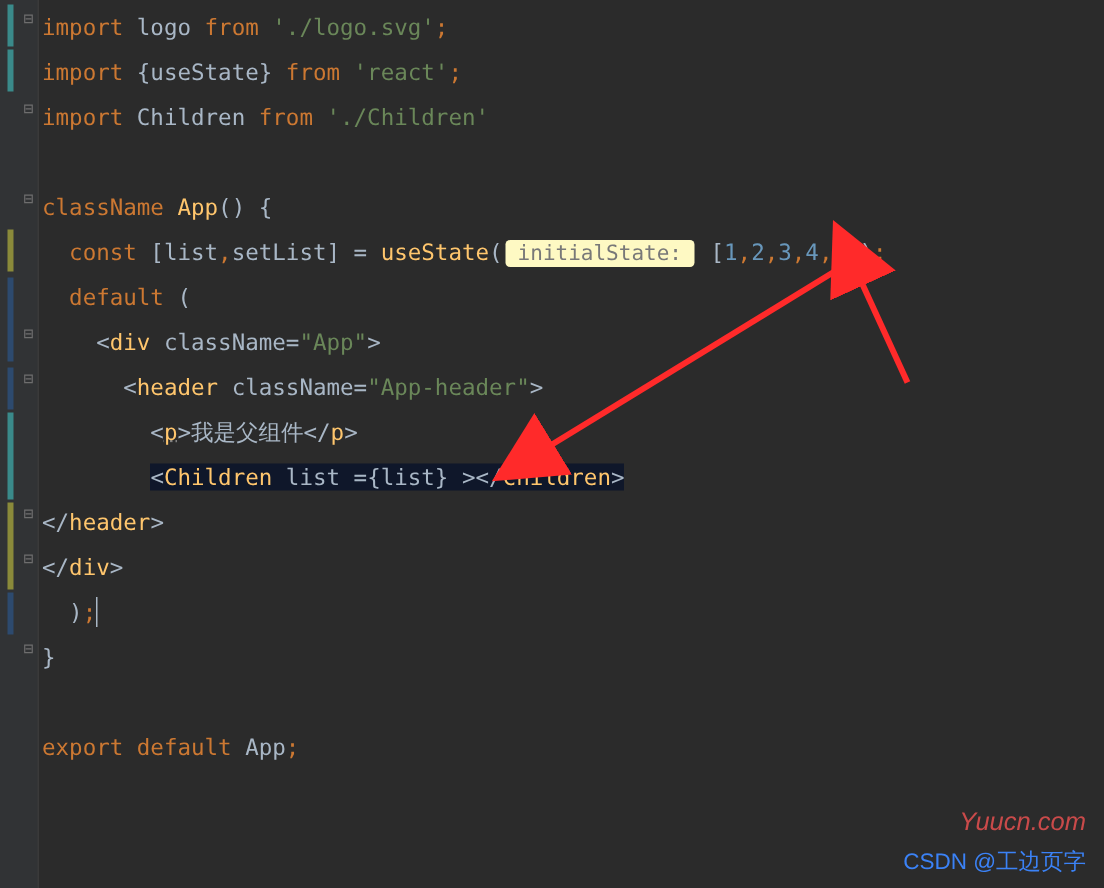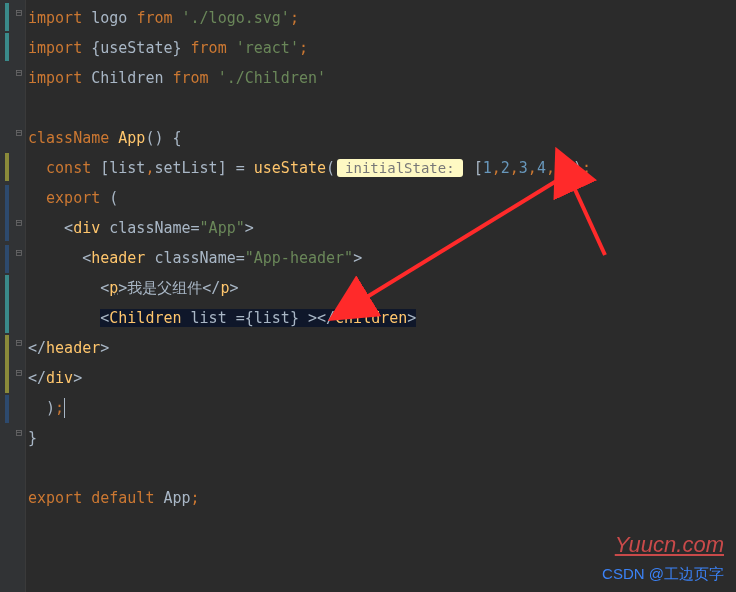--- a/index.html
+++ b/index.html
@@ -83,24 +83,23 @@
     background: #a9b7c6;
     vertical-align: middle;
     margin-bottom: 2px;
   }
   .watermark {
     position: absolute;
     right: 12px;
     bottom: 34px;
     color: #c94a4a;
     font-family: sans-serif;
-    font-size: 22px;
+    font-size: 17px;
     font-style: italic;
     font-weight: 500;
-    text-decoration: underline;
   }
   .csdn-mark {
     position: absolute;
     right: 12px;
     bottom: 8px;
     color: #3b82f6;
     font-family: sans-serif;
     font-size: 15px;
   }
   .arrow-layer {
@@ -138,21 +137,21 @@
 <div class="line" style="top:3px"><span class="kw">import</span><span> logo </span><span class="kw">from</span><span class="str"> './logo.svg'</span><span class="pun-or">;</span></div>
 
 <div class="line" style="top:33px"><span class="kw">import</span><span> {useState} </span><span class="kw">from</span><span class="str"> 'react'</span><span class="pun-or">;</span></div>
 
 <div class="line" style="top:63px"><span class="kw">import</span><span> Children </span><span class="kw">from</span><span class="str"> './Children'</span></div>
 
 <div class="line" style="top:123px"><span class="kw">className</span><span class="fn"> App</span><span>() {</span></div>
 
 <div class="line" style="top:153px"><span>  </span><span class="kw">const</span><span> [list</span><span class="pun-or">,</span><span>setList] = </span><span class="fn">useState</span><span>(</span><span class="param-hint">initialState:</span><span> [</span><span class="num">1</span><span class="pun-or">,</span><span class="num">2</span><span class="pun-or">,</span><span class="num">3</span><span class="pun-or">,</span><span class="num">4</span><span class="pun-or">,</span><span class="num">5</span><span>])</span><span class="pun-or">;</span></div>
 
-<div class="line" style="top:183px"><span>  </span><span class="kw">export</span><span> (</span></div>
+<div class="line" style="top:183px"><span>  </span><span class="kw">default</span><span> (</span></div>
 
 <div class="line" style="top:213px"><span>    &lt;</span><span class="tag">div </span><span class="attr">className</span><span>=</span><span class="str">"App"</span><span>&gt;</span></div>
 
 <div class="line" style="top:243px"><span>      &lt;</span><span class="tag">header </span><span class="attr">className</span><span>=</span><span class="str">"App-header"</span><span>&gt;</span></div>
 
 <div class="line" style="top:273px"><span>        &lt;</span><span class="tag underline-wave">p</span><span>&gt;</span><span>我是父组件</span><span>&lt;/</span><span class="tag">p</span><span>&gt;</span></div>
 
 <div class="line" style="top:303px"><span>        </span><span class="hl-bg"><span>&lt;</span><span class="tag">Children </span><span class="attr">list </span><span>=</span><span>{list} </span><span>&gt;</span><span>&lt;/</span><span class="tag">Children</span><span>&gt;</span></span></div>
 
 <div class="line" style="top:333px"><span>&lt;/</span><span class="tag">header</span><span>&gt;</span></div>

